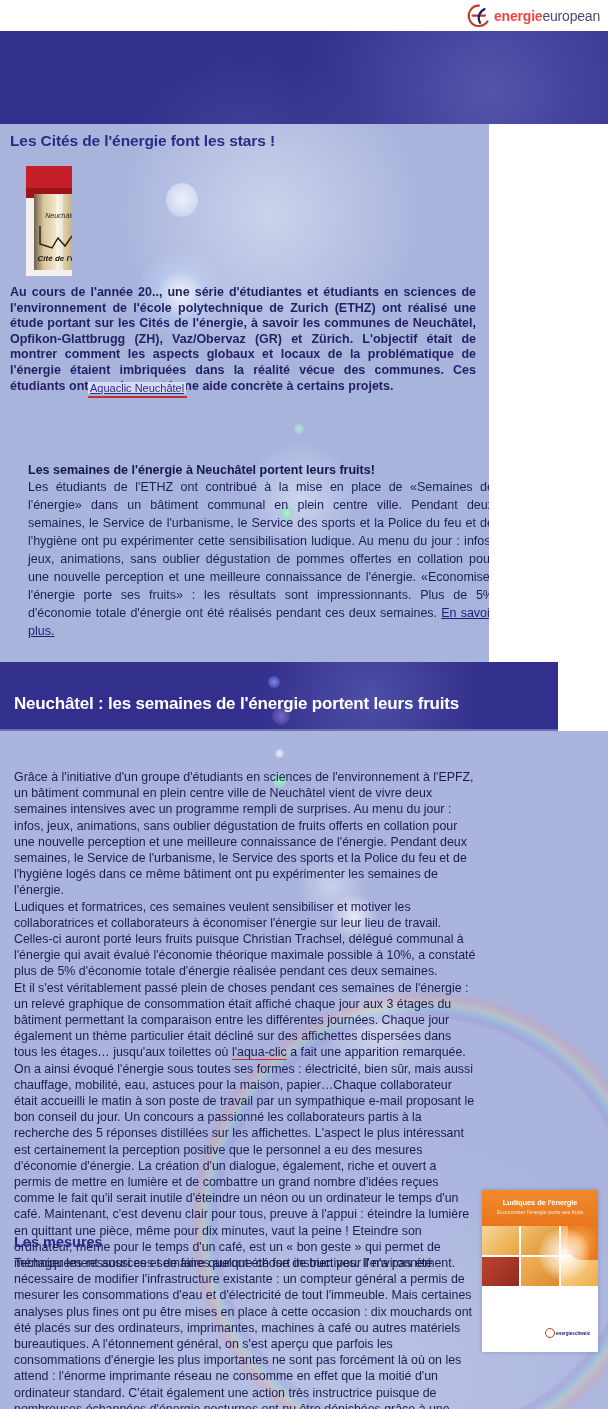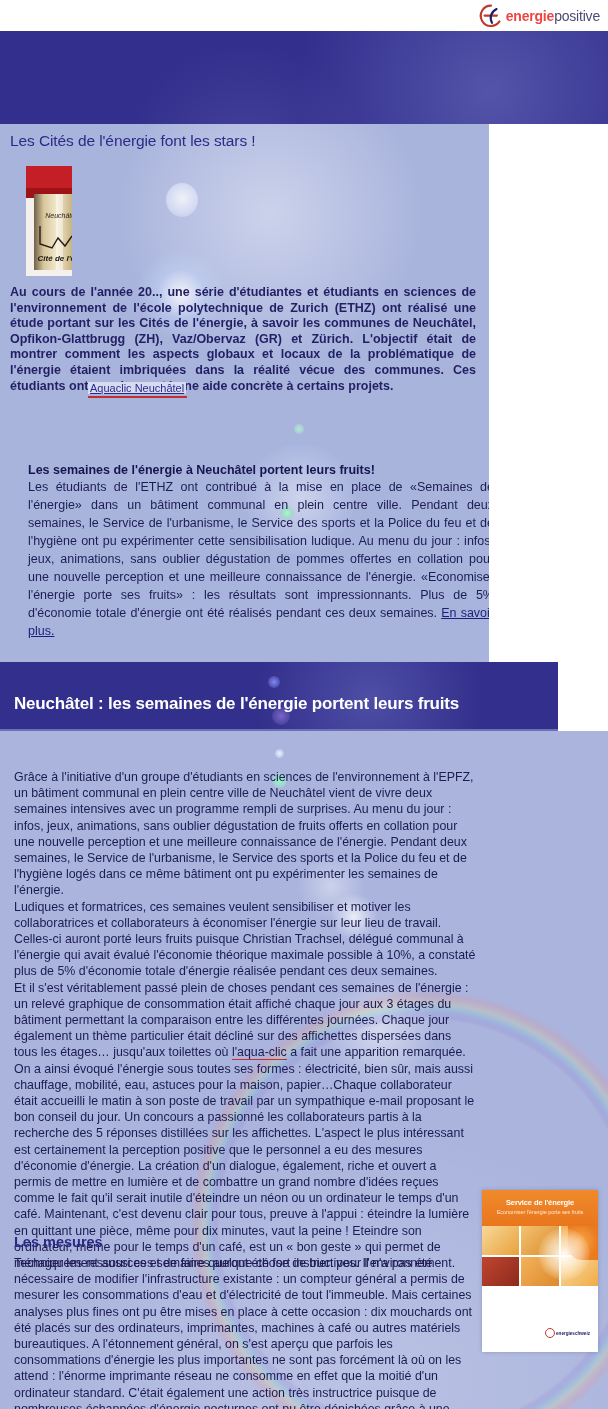--- a/index.html
+++ b/index.html
@@ -135,21 +135,21 @@
   .panel1 .flareF {
     position: absolute; left: 294px; top: 300px;
     width: 10px; height: 10px; border-radius: 50%;
     background: radial-gradient(circle at 50% 50%, rgba(180,255,205,0.75) 0%, rgba(150,240,180,0) 100%);
   }
 
   .h-lead {
     position: absolute;
     left: 10px; top: 8px;
     font-size: 15.5px;
-    font-weight: normal;
+    font-weight: bold;
     color: #2d2a86;
     letter-spacing: -0.1px;
     z-index: 4;
   }
 
   .thumb {
     position: absolute;
     left: 26px; top: 42px;
     width: 46px; height: 110px;
     background: #f4f1ec;
@@ -401,21 +401,21 @@
 <div class="topbar">
   <div class="es-logo">
     <span class="es-mark">
       <svg width="26" height="26" viewBox="0 0 26 26" aria-hidden="true">
         <path d="M13 2.6 A10.2 10.2 0 1 0 21.5 18.4" fill="none" stroke="#c0392b" stroke-width="2.1" stroke-linecap="round"></path>
         <path d="M6.5 12.6 L19 12.6" stroke="#c0392b" stroke-width="2.1" stroke-linecap="round"></path>
         <path d="M18.6 6.0 C13.0 8.6 11.2 15.2 14.0 19.8" fill="none" stroke="#1b1b6b" stroke-width="2.1" stroke-linecap="round"></path>
       </svg>
     </span>
     <span class="es-words">
-      <span class="b">energie</span><span class="g">positive</span>
+      <span class="b">energie</span><span class="g">european</span>
     </span>
   </div>
 </div>
 
 <div class="hero">
   <div class="glowA"></div>
   <div class="glowB"></div>
 
 </div>
 
@@ -477,21 +477,21 @@
   </div>
 
   <div class="mesures-h">Les mesures</div>
   <div class="mesures-b">Techniquement aussi ces semaines auront été fort instructives. Il n'a pas été nécessaire de modifier l'infrastructure existante : un compteur général a permis de mesurer les consommations d'eau et d'électricité de tout l'immeuble. Mais certaines analyses plus fines ont pu être mises en place à cette occasion : dix mouchards ont été placés sur des ordinateurs, imprimantes, machines à café ou autres matériels bureautiques. A l'étonnement général, on s'est aperçu que parfois les consommations d'énergie les plus importantes ne sont pas forcément là où on les attend : l'énorme imprimante réseau ne consomme en effet que la moitié d'un ordinateur standard. C'était également une action très instructrice puisque de nombreuses échappées d'énergie nocturnes ont pu être dénichées grâce à une analyse tout en finesse.</div>
 </div>
 
 <div class="rainbow"></div>
 
 <div class="poster">
   <div class="phead"></div>
-  <div class="pt1">Service de l'énergie</div>
+  <div class="pt1">Ludiques de l'énergie</div>
   <div class="pt2">Economiser l'énergie porte ses fruits</div>
   <div class="grid">
     <div class="cell c1"></div>
     <div class="cell c2"></div>
     <div class="cell c3"></div>
     <div class="cell c4"></div>
     <div class="cell c5"></div>
     <div class="cell c6"></div>
   </div>
   <div class="orangeTop"></div>

